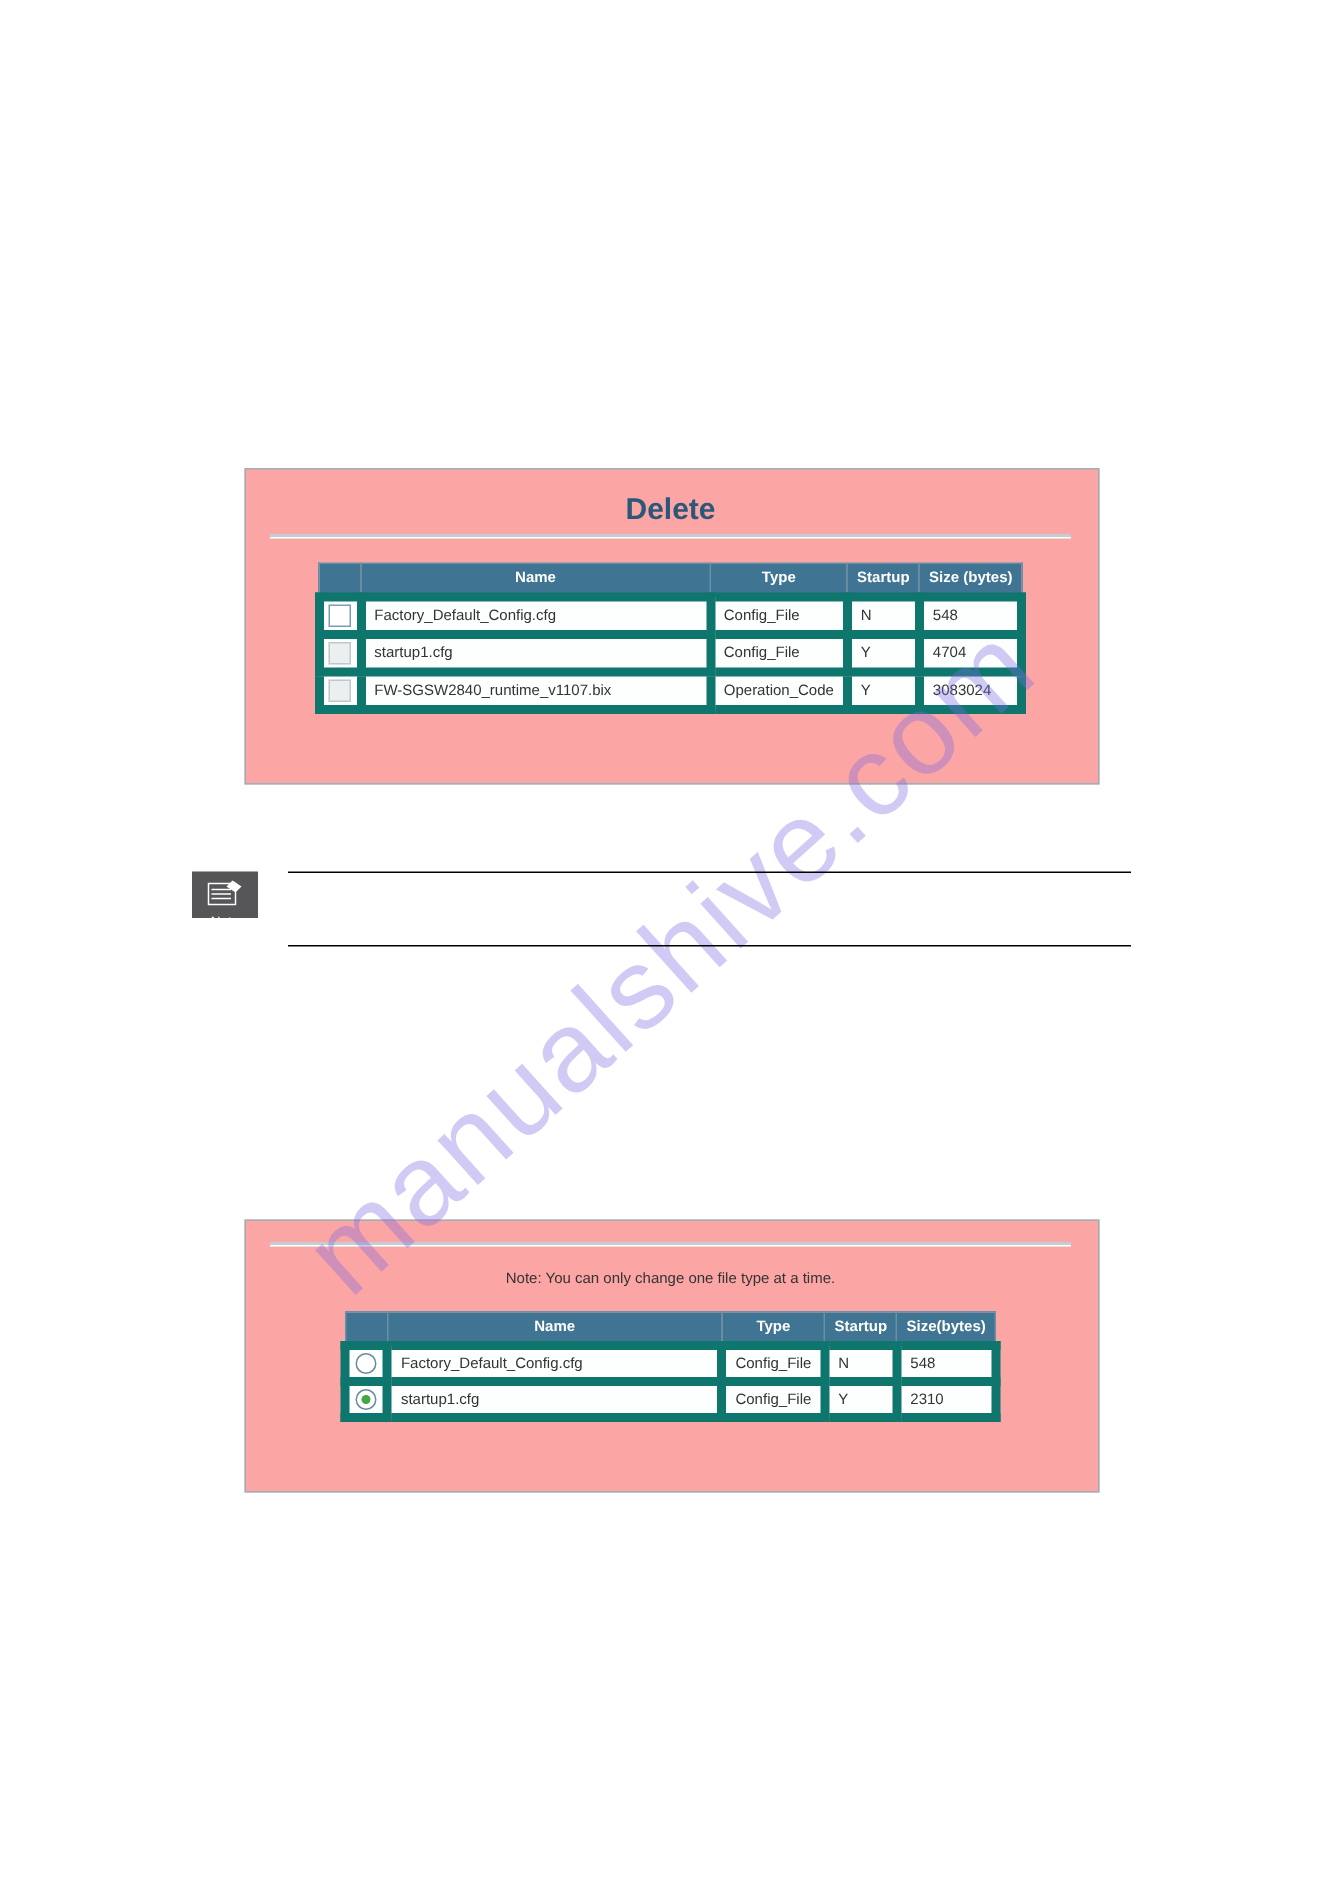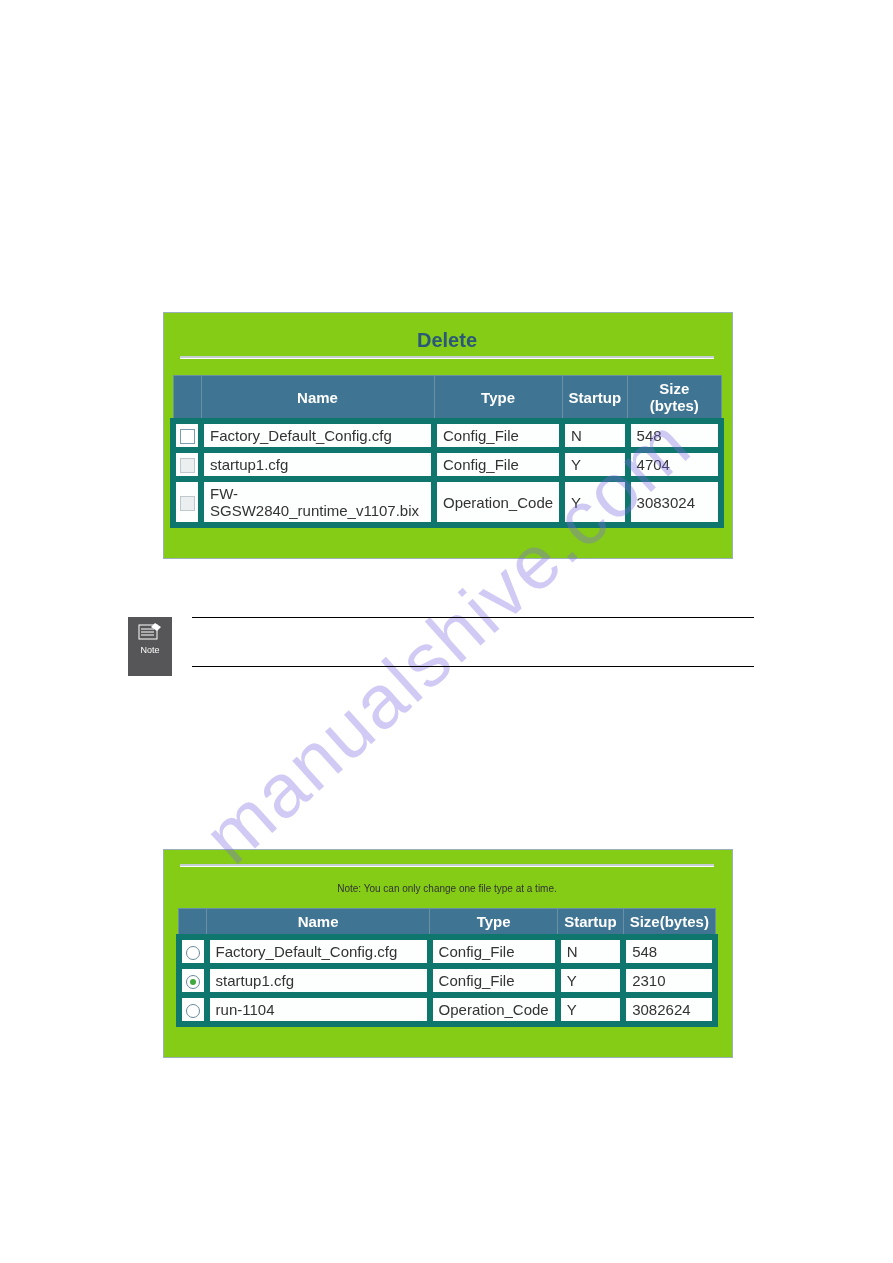--- a/index.html
+++ b/index.html
@@ -5,21 +5,21 @@
   body {
     margin: 0;
     padding: 0;
     background: #ffffff;
     font-family: Verdana, Arial, sans-serif;
     width: 893px;
     position: relative;
   }
   .panel {
     border: 1px solid #9cb0b9;
-    background: #84cc16;
+    background: #fca5a5;
     margin-left: 163px;
     width: 570px;
     padding: 14px 8px 30px 6px;
     box-sizing: border-box;
   }
   .panel-title {
     text-align: center;
     color: #2b5879;
     font-size: 20px;
     font-weight: bold;
@@ -33,22 +33,22 @@
     margin: 6px 0 14px 0;
   }
   .hr {
     height: 2px;
     background: #c3cdd2;
     border-bottom: 1px solid #fdfefe;
     margin: 0 10px 16px 10px;
   }
   table.file-table {
     border-collapse: collapse;
-    margin: 0 auto;
-    font-size: 15px;
+    margin: 16px auto;
+    font-size: 10px;
   }
   table.file-table th {
     background: #3f7492;
     color: #ffffff;
     font-weight: bold;
     text-align: center;
     padding: 4px 6px;
     border: 1px solid #6891a6;
   }
   table.file-table td {
@@ -109,21 +109,21 @@
     top: 3px;
     left: 3px;
   }
   .note-block {
     position: absolute;
     left: 128px;
     width: 48px;
   }
   .note-icon {
     width: 44px;
-    height: 59px;
+    height: 31px;
     background: #565658;
     color: #fff;
     text-align: center;
     font-size: 9px;
     position: relative;
   }
   .note-icon svg {
     margin-top: 4px;
   }
   .note-icon .lbl {
@@ -246,24 +246,17 @@
       <td>N</td>
       <td>548</td>
     </tr>
     <tr>
       <td class="sel"><span class="rb checked"></span></td>
       <td>startup1.cfg</td>
       <td>Config_File</td>
       <td>Y</td>
       <td>2310</td>
     </tr>
-    <tr>
-      <td class="sel"><span class="rb"></span></td>
-      <td>run-1104</td>
-      <td>Operation_Code</td>
-      <td>Y</td>
-      <td>3082624</td>
-    </tr>
   </tbody>
     </table>
 </div>
 
 <div class="spacer-bot"></div>
 
 </body></html>

